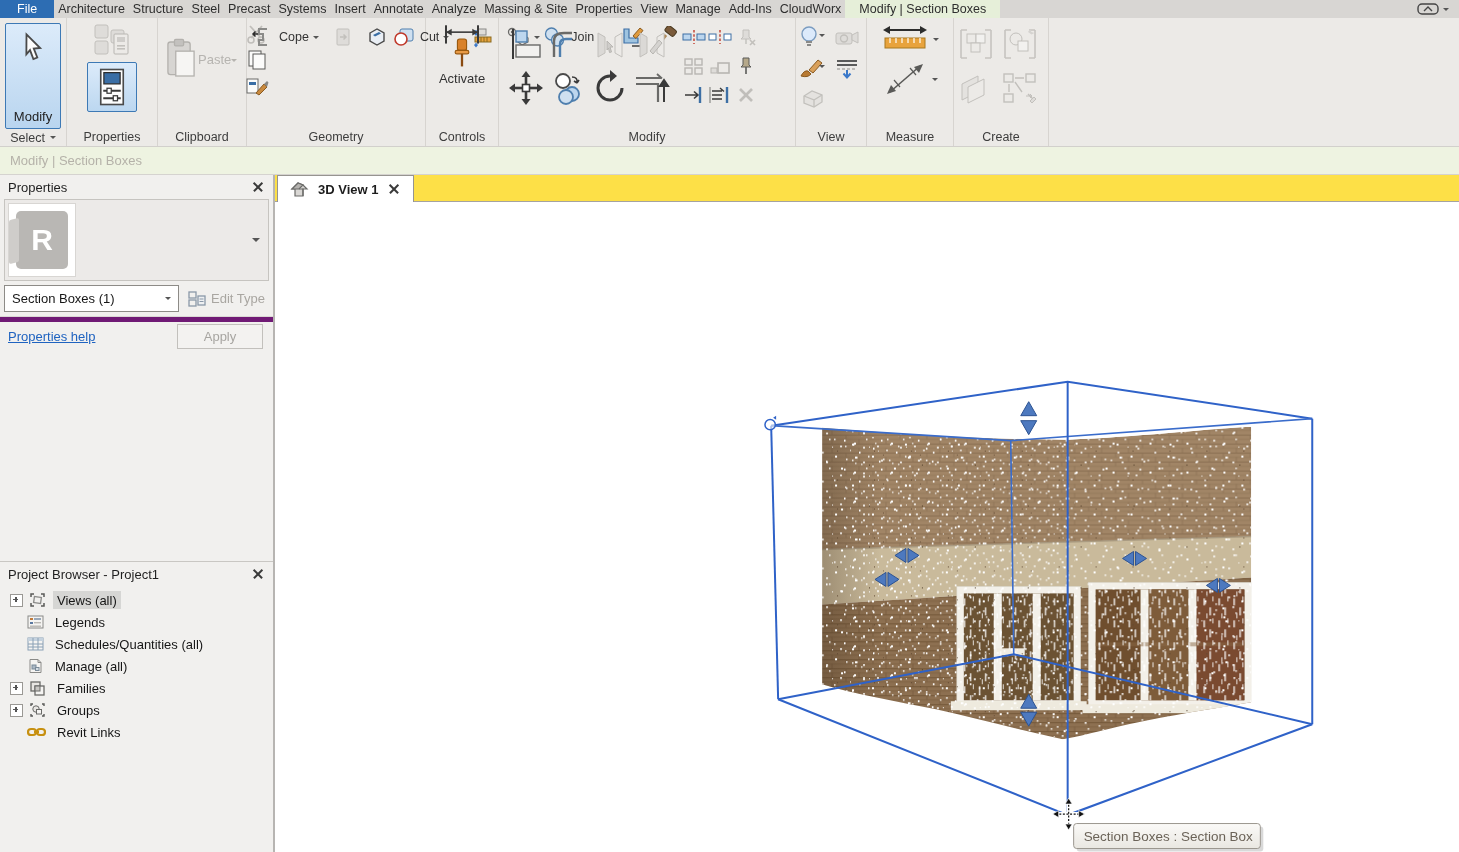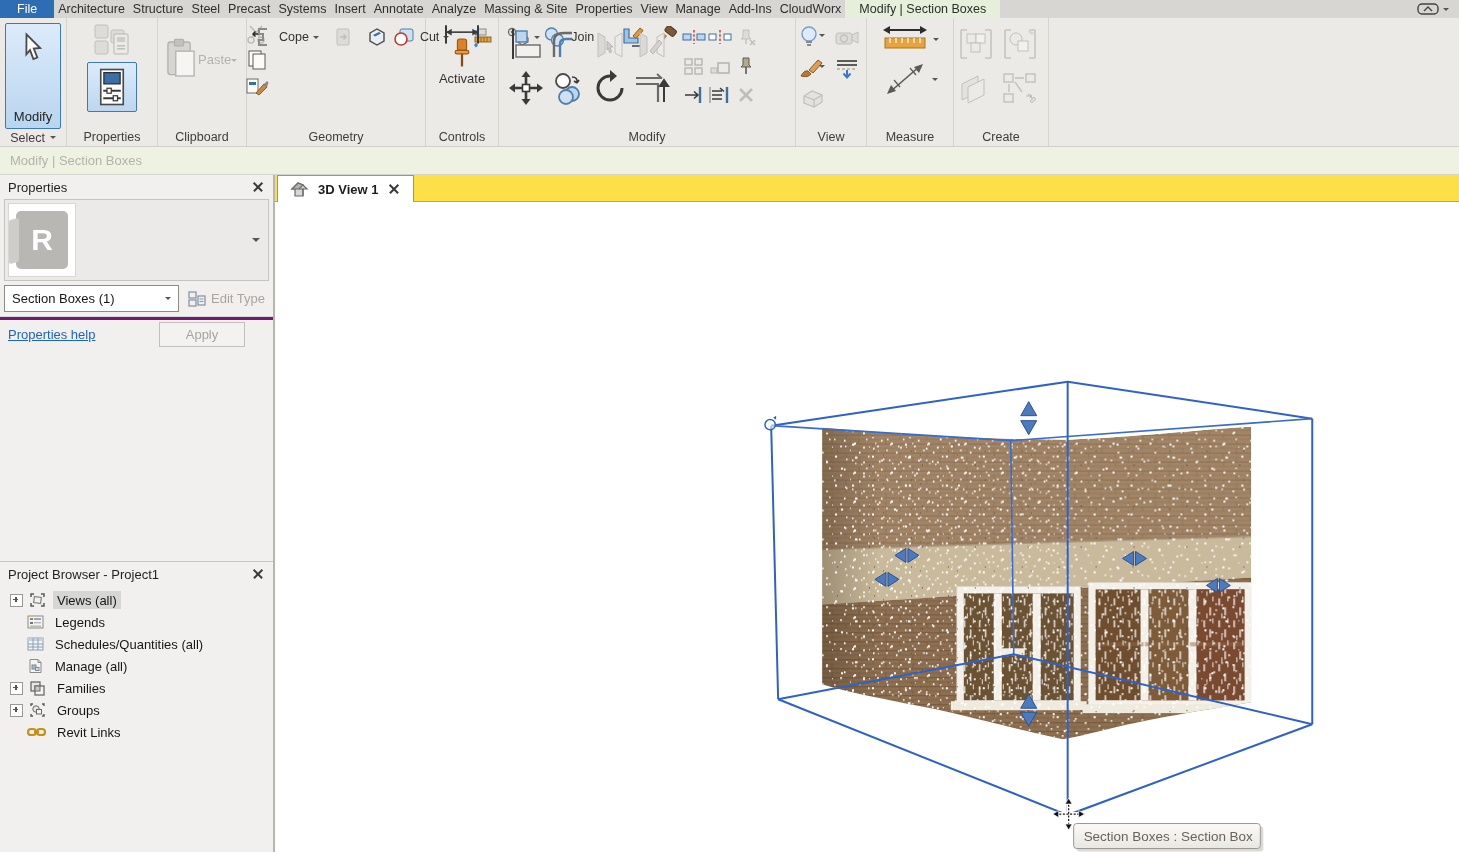--- a/index.html
+++ b/index.html
@@ -56,24 +56,24 @@
   .ricon{width:66px;margin:3px;background:#fff;border:1px solid #d8d6d3;display:flex;align-items:center;justify-content:center;}
   .keycap{width:52px;height:58px;background:#b9b7b4;border-radius:5px;position:relative;display:flex;align-items:center;justify-content:center;
       color:#fff;font-size:30px;font-weight:bold;}
   .keycap:after{content:"";position:absolute;left:-7px;top:8px;width:10px;height:44px;background:#cfcdca;transform:skewY(-12deg);border-radius:2px;}
   .typebox .tb-caret{margin-left:auto;align-self:center;margin-right:8px;}
   .typerow{display:flex;margin:5px 4px 0;gap:5px;align-items:center;height:25px;}
   .typesel{flex:1;height:25px;background:#fff;border:1px solid #8d8b87;display:flex;align-items:center;padding:0 7px;color:#161616;}
   .typesel .txt{flex:1;}
   .edittype{display:flex;align-items:center;gap:5px;color:#a9a6a1;padding:0 4px;white-space:nowrap;}
   .propbody{flex:1;border-top:1px solid #dbd9d5;margin-top:5px;}
-  .propfoot{height:29px;display:flex;align-items:center;padding:0 8px;border-top:3px solid #701a75;background:#f1f0ee;}
+  .propfoot{height:29px;display:flex;align-items:center;padding:0 8px;border-top:5px solid #701a75;background:#f1f0ee;}
   .helplink{color:#1f63c0;text-decoration:underline;flex:1;}
   .applybtn{width:84px;height:23px;background:#f3f2f0;border:1px solid #c2c0bc;color:#a7a5a1;
-      display:flex;align-items:center;justify-content:center;margin-right:20px;}
+      display:flex;align-items:center;justify-content:center;margin-right:2px;}
   .browser{flex:1;display:flex;flex-direction:column;border-top:1px solid #c9c7c3;}
   .tree{flex:1;padding-top:3px;font-size:13px;color:#161616;position:relative;}
   .titem{height:22px;display:flex;align-items:center;padding-left:10px;}
   .texp{width:11px;height:11px;min-width:11px;border:1px solid #9a9894;background:#fff;position:relative;margin-right:6px;}
   .texp:before{content:"";position:absolute;left:2px;top:4.5px;width:5px;height:1.4px;background:#555;}
   .texp:after{content:"";position:absolute;left:4.3px;top:2.2px;width:1.4px;height:5px;background:#555;}
   .tspace{width:17px;min-width:17px;}
   .ticon{margin-right:7px;display:flex;}
   .tlabel{padding:1.5px 4px;}
   .tlabel.sel{background:#d6d6d4;}

